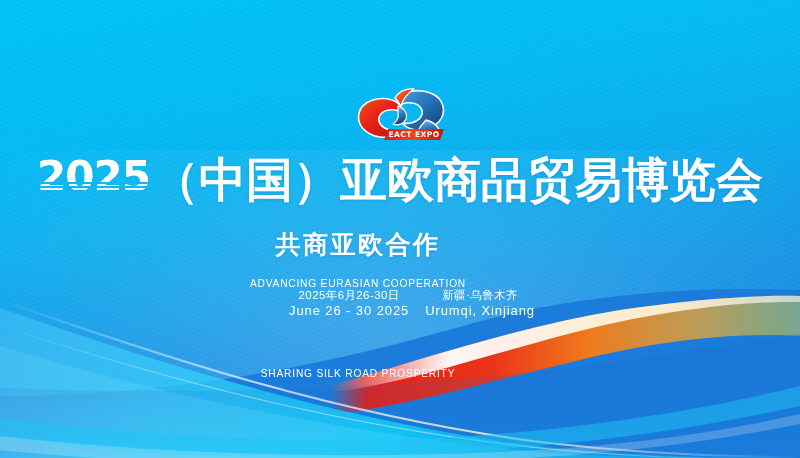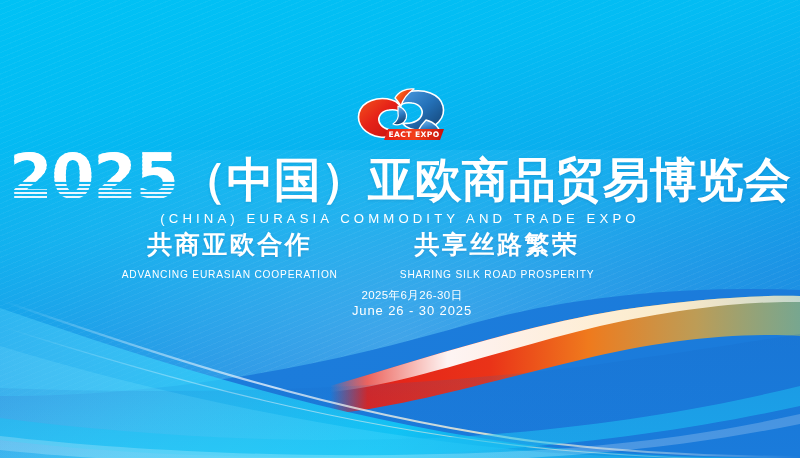--- a/index.html
+++ b/index.html
@@ -50,21 +50,21 @@
     position:absolute;left:0;top:146px;width:800px;
     text-align:center;
   }
   .head-row{
     display:flex;align-items:flex-end;justify-content:center;
     gap:0px;
     height:60px;
   }
   .y2025{
     position:relative;
-    font-size:62px;font-weight:bold;
+    font-size:42px;font-weight:bold;
     letter-spacing:-1px;
     line-height:58px;
     color:#ffffff;
     -webkit-text-fill-color:transparent;
     background-image:
        linear-gradient(to bottom,
          #ffffff 0%, #ffffff 56%,
          rgba(255,255,255,0) 56.5%, rgba(255,255,255,0) 100%),
        repeating-linear-gradient(to bottom,
          #eaf7ff 0px, #eaf7ff 2px,
@@ -89,30 +89,31 @@
     color:#ffffff;
     font-weight:normal;
     white-space:nowrap;
   }
 
   
   .slogans{
     position:absolute;left:0;top:228px;width:716px;
     display:flex;justify-content:center;
     gap:62px;
+    flex-direction:column;
   }
   .slogan{text-align:center;}
   .slogan .cn{
     font-size:25px;font-weight:bold;color:#fff;
     letter-spacing:2.5px;
     font-family:"DejaVu Sans", sans-serif;
     text-shadow:0 1px 3px rgba(0,70,130,0.18);
   }
   .slogan .en{
-    margin-top:8px;
+    margin-top:17px;
     font-size:10.2px;letter-spacing:0.8px;color:#fff;
     white-space:nowrap;
   }
 
   
   .datebar{
     position:absolute;left:0;top:288px;width:800px;
     display:flex;justify-content:center;padding-left:24px;
   }
   .datebar .col{display:flex;gap:16px;}
@@ -240,36 +241,38 @@
 
     <path d="M40,43 L96,43 L92,54 L36,54 Z" fill="url(#lgRibbon)"></path>
     <text x="66" y="51.4" text-anchor="middle" font-family="DejaVu Sans, sans-serif" font-size="7.6" font-weight="bold" fill="#ffffff" letter-spacing="0.4">EACT EXPO</text>
   </svg>
 
   <div class="head">
     <div class="head-row">
       <span class="y2025">2025</span>
       <span class="cn-title">（中国）亚欧商品贸易博览会</span>
     </div>
-    <div class="en-title">(CHINA) EURASIA COMMODITY AND TRADE EXPO</div>
   </div>
 
   <div class="slogans">
     <div class="slogan">
       <div class="cn">共商亚欧合作</div>
       <div class="en">ADVANCING EURASIAN COOPERATION</div>
     </div>
     <div class="slogan">
-      <div class="cn">共享丝路繁荣</div>
       <div class="en">SHARING SILK ROAD PROSPERITY</div>
     </div>
   </div>
 
   <div class="datebar">
     <div class="col">
       <div class="dgroup">
         <div class="l1">2025年6月26-30日</div>
         <div class="l2">June 26 - 30  2025</div>
       </div>
+      <div class="dgroup">
+        <div class="l1">新疆·乌鲁木齐</div>
+        <div class="l2">Urumqi, Xinjiang</div>
+      </div>
     </div>
   </div>
 
 </div>
 
 </body></html>

